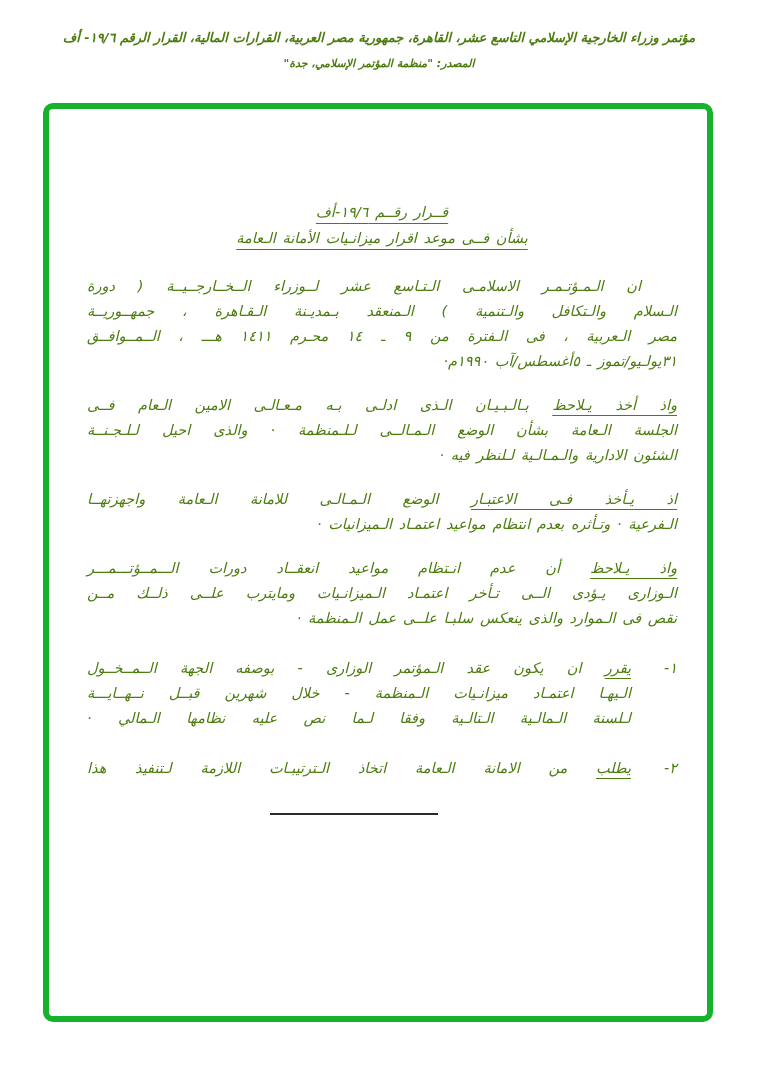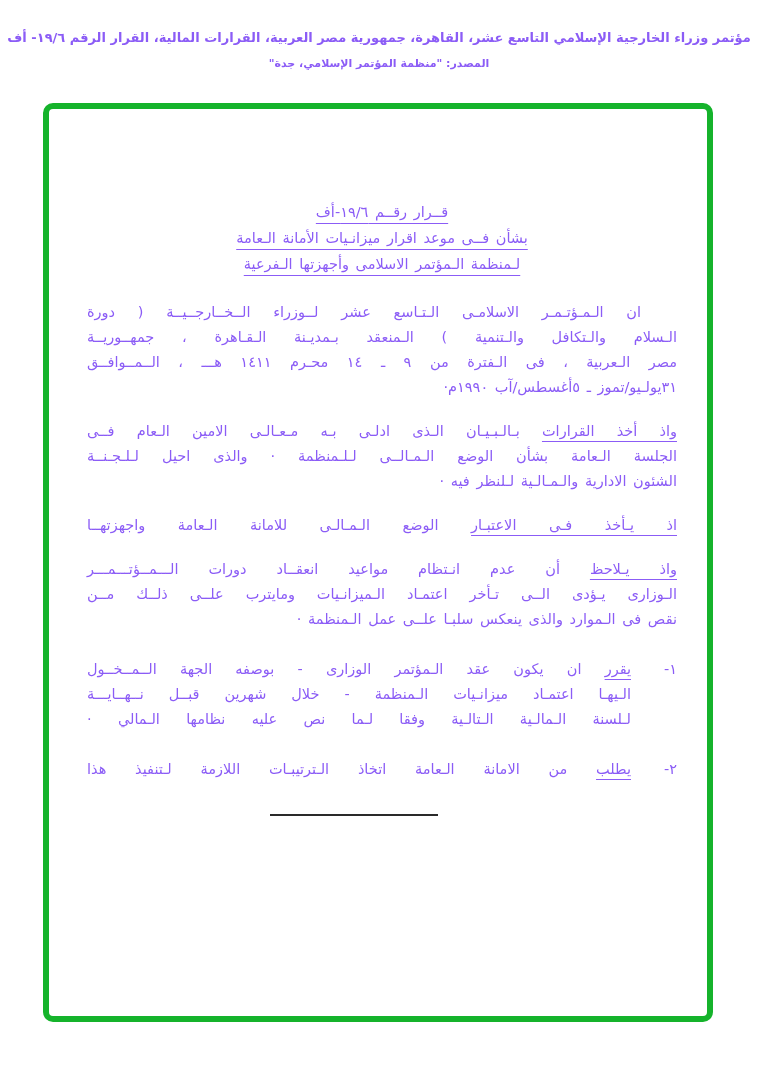--- a/index.html
+++ b/index.html
@@ -3,21 +3,22 @@
 <meta charset="utf-8">
 <style>
   html, body { margin: 0; padding: 0; background: #ffffff; }
   .page {
     position: relative;
     width: 758px;
     height: 1078px;
     background: #ffffff;
     overflow: hidden;
     font-family: "DejaVu Sans", sans-serif;
-    color: #8b5cf6;
+    color: #4d7c0f;
+    font-style: italic;
   }
   
   .doc-header {
     position: absolute;
     top: 30px;
     left: 0;
     right: 0;
     text-align: center;
     direction: rtl;
   }
@@ -99,36 +100,36 @@
   <div class="doc-header">
     <div class="cite">مؤتمر وزراء الخارجية الإسلامي التاسع عشر، القاهرة، جمهورية مصر العربية، القرارات المالية، القرار الرقم ١٩/٦- أف</div>
     <div class="src">المصدر:  "منظمة المؤتمر الإسلامي، جدة"</div>
   </div>
 
   <div class="frame">
     <div class="content">
       <div class="title-block">
           <div class="title-line"><span>قــرار رقــم ١٩/٦-أف</span></div>
           <div class="title-line"><span>بشأن فــى موعد اقرار ميزانـيات الأمانة الـعامة</span></div>
-          <div class="title-line"><span>لـمنظمة الـمؤتمر الاسلامى وأجهزتها الـفرعية</span></div>
         </div>
       <div class="body-block">
           <div class="para indent first">
             <div class="line"><span>ان الـمـؤتـمـر الاسلامـى الـتـاسع عشر لــوزراء الــخــارجــيــة ( دورة</span></div>
             <div class="line"><span>الـسلام والـتكافل والـتنمية )  الـمنعقد بـمديـنة الـقـاهرة ، جمهــوريــة</span></div>
             <div class="line"><span>مصر الـعربية ، فى الـفترة من ٩ ـ ١٤ محـرم ١٤١١ هـــ ،  الــمــوافــق</span></div>
             <div class="line end"><span>٣١يولـيو/تموز ـ ٥أغسطس/آب ١٩٩٠م·</span></div>
           </div>
           <div class="para">
-            <div class="line"><span class="useg">واذ أخذ القرارات</span><span> بـالـبـيـان الـذى ادلـى بـه مـعـالـى الامين الـعام فــى</span></div>
+            <div class="line"><span class="useg">واذ أخذ يـلاحظ</span><span> بـالـبـيـان الـذى ادلـى بـه مـعـالـى الامين الـعام فــى</span></div>
             <div class="line"><span>الجلسة الـعامة بشأن الوضع الـمـالــى لـلـمنظمة · والذى احيل لـلـجـنــة</span></div>
             <div class="line end"><span>الشئون الادارية والـمـالـية لـلنظر فيه ·</span></div>
           </div>
           <div class="para">
             <div class="line"><span class="useg">اذ يـأخذ فـى الاعتبـار</span><span> الوضع الـمـالـى للامانة الـعامة واجهزتهــا</span></div>
+            <div class="line end"><span>الـفرعية · وتـأثره بعدم انتظام مواعيد اعتمـاد الـميزانيات ·</span></div>
           </div>
           <div class="para">
             <div class="line"><span class="useg">واذ يـلاحظ</span><span> أن عدم انـتظام مواعيد انعقــاد دورات الـــمــؤتـــمـــر</span></div>
             <div class="line"><span>الـوزارى يـؤدى الــى تـأخر اعتمـاد الـميزانـيات ومايترب علــى ذلــك مــن</span></div>
             <div class="line end"><span>نقص فى الـموارد والذى ينعكس سلبـا علــى عمل الـمنظمة ·</span></div>
           </div>
           <div class="item">
             <div class="marker">١-</div>
             <div class="itext">
               <div class="line"><span class="useg">يقرر</span><span> ان يكون عقد الـمؤتمر الوزارى - بوصفه الجهة الــمــخــول</span></div>

